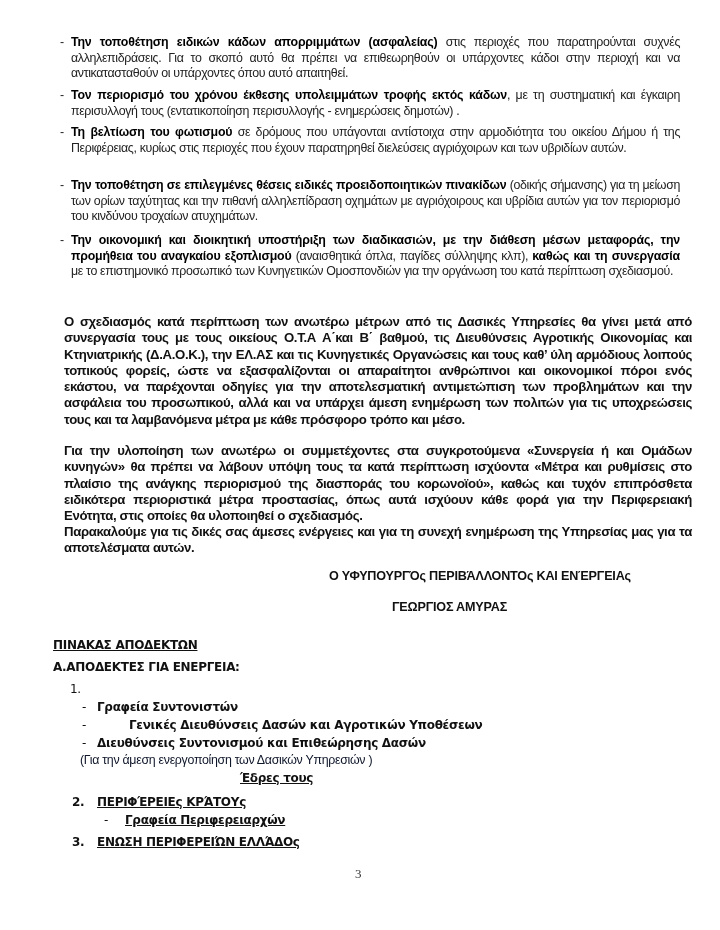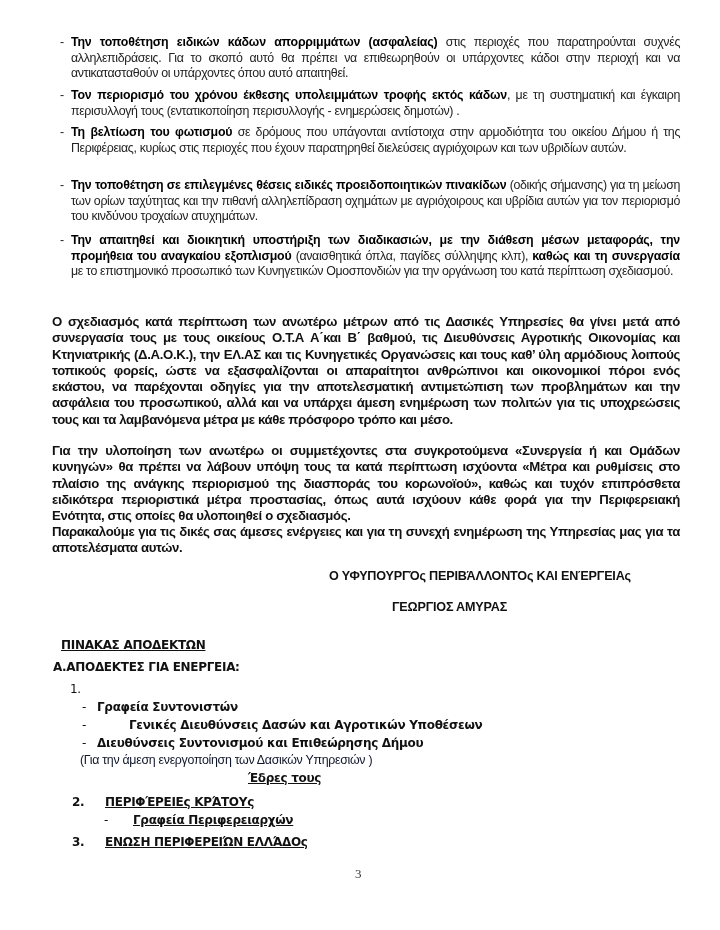--- a/index.html
+++ b/index.html
@@ -4,24 +4,24 @@
 <style>
   html, body { margin:0; padding:0; background:#ffffff; }
   body { width:720px; height:930px; position:relative; overflow:hidden; color:#111; }
   .page { position:absolute; left:0; top:0; width:720px; height:930px; }
   .narrow { font-family:"Liberation Sans", sans-serif; font-size:12.4px; letter-spacing:-0.35px; word-spacing:0px; }
   .cond { font-family:"Liberation Sans", sans-serif; font-size:13.2px; letter-spacing:-0.35px; }
   .bul { position:absolute; left:60px; width:620px; line-height:15.6px; text-align:justify; color:#222; }
   .bul .dash { position:absolute; left:0; top:0; }
   .bul .txt { display:block; padding-left:11px; }
   .bul b { color:#000; font-weight:bold; letter-spacing:-0.2px; }
-  .para { position:absolute; left:52px; width:628px; line-height:16.3px; text-align:justify; font-weight:bold; color:#111; }
+  .para { position:absolute; left:64px; width:628px; line-height:16.3px; text-align:justify; font-weight:bold; color:#111; }
   .sig { position:absolute; font-family:"Liberation Sans", sans-serif; font-size:12.6px; font-weight:bold; letter-spacing:-0.2px; }
   .hd { position:absolute; font-family:"DejaVu Sans", sans-serif; font-size:12px; font-weight:bold; letter-spacing:-0.3px; }
-  .u { text-decoration:underline;margin-left:8px; }
+  .u { text-decoration:underline; }
   .li { position:absolute; font-family:"DejaVu Sans", sans-serif; font-size:12px; font-weight:bold; letter-spacing:-0.3px; }
   .pn { position:absolute; left:355px; top:866px; font-family:"Liberation Serif", serif; font-size:13px; color:#333; }
   .note { position:absolute; font-family:"Liberation Sans", sans-serif; font-size:12.4px; color:#0f172a; letter-spacing:-0.3px; }
 </style>
 </head>
 <body>
 
 <div class="page">
 
   <div class="bul narrow" style="top:35px;">
@@ -35,41 +35,41 @@
   <div class="bul narrow" style="top:125px;">
     <span class="dash">-</span>
     <span class="txt"><b>Τη βελτίωση του φωτισμού</b><span> σε δρόμους που υπάγονται αντίστοιχα στην αρμοδιότητα του οικείου Δήμου ή της Περιφέρειας, κυρίως στις περιοχές που έχουν παρατηρηθεί διελεύσεις αγριόχοιρων και των υβριδίων αυτών.</span></span>
   </div>
   <div class="bul narrow" style="top:178px;">
     <span class="dash">-</span>
     <span class="txt"><b>Την τοποθέτηση σε επιλεγμένες θέσεις ειδικές προειδοποιητικών πινακίδων</b><span> (οδικής σήμανσης) για τη μείωση των ορίων ταχύτητας και την πιθανή  αλληλεπίδραση οχημάτων με αγριόχοιρους και υβρίδια αυτών για τον περιορισμό του κινδύνου τροχαίων ατυχημάτων.</span></span>
   </div>
   <div class="bul narrow" style="top:233px;">
     <span class="dash">-</span>
-    <span class="txt"><b> Την απαιτηθεί και διοικητική υποστήριξη των διαδικασιών, με την διάθεση μέσων μεταφοράς, την προμήθεια του αναγκαίου εξοπλισμού</b><span> (αναισθητικά όπλα, παγίδες σύλληψης κλπ), </span><b>καθώς και τη συνεργασία</b><span> με το επιστημονικό προσωπικό των Κυνηγετικών Ομοσπονδιών για την οργάνωση του κατά περίπτωση σχεδιασμού.</span></span>
+    <span class="txt"><b> Την οικονομική και διοικητική υποστήριξη των διαδικασιών, με την διάθεση μέσων μεταφοράς, την προμήθεια του αναγκαίου εξοπλισμού</b><span> (αναισθητικά όπλα, παγίδες σύλληψης κλπ), </span><b>καθώς και τη συνεργασία</b><span> με το επιστημονικό προσωπικό των Κυνηγετικών Ομοσπονδιών για την οργάνωση του κατά περίπτωση σχεδιασμού.</span></span>
   </div>
 
   <div class="para cond" style="top:314px;">Ο σχεδιασμός κατά περίπτωση των ανωτέρω μέτρων από τις Δασικές Υπηρεσίες θα γίνει μετά από συνεργασία τους με τους οικείους Ο.Τ.Α  Α΄και Β΄ βαθμού, τις Διευθύνσεις Αγροτικής Οικονομίας και Κτηνιατρικής (Δ.Α.Ο.Κ.), την ΕΛ.ΑΣ και τις Κυνηγετικές Οργανώσεις και τους καθ’ ύλη αρμόδιους λοιπούς τοπικούς φορείς, ώστε να εξασφαλίζονται οι απαραίτητοι ανθρώπινοι και οικονομικοί πόροι ενός εκάστου, να παρέχονται οδηγίες για την αποτελεσματική αντιμετώπιση των προβλημάτων και την ασφάλεια του προσωπικού, αλλά και να υπάρχει άμεση ενημέρωση  των πολιτών για τις υποχρεώσεις τους και τα λαμβανόμενα μέτρα  με κάθε πρόσφορο τρόπο και μέσο.</div>
   <div class="para cond" style="top:443px;">Για την υλοποίηση των ανωτέρω οι συμμετέχοντες στα συγκροτούμενα «Συνεργεία ή και Ομάδων κυνηγών» θα πρέπει να λάβουν υπόψη τους τα κατά περίπτωση ισχύοντα «Μέτρα και ρυθμίσεις στο πλαίσιο της ανάγκης περιορισμού της διασποράς του κορωνοϊού», καθώς και τυχόν επιπρόσθετα ειδικότερα περιοριστικά μέτρα προστασίας, όπως αυτά ισχύουν κάθε φορά για την Περιφερειακή Ενότητα, στις οποίες θα υλοποιηθεί ο σχεδιασμός.</div>
   <div class="para cond" style="top:524px;">Παρακαλούμε για τις δικές σας άμεσες ενέργειες και για τη συνεχή ενημέρωση της Υπηρεσίας μας για τα αποτελέσματα αυτών.</div>
 
   <div class="sig" style="left:318px; top:569px;margin-left:11px;">Ο ΥΦΥΠΟΥΡΓΌς ΠΕΡΙΒΆΛΛΟΝΤΟς ΚΑΙ ΕΝΈΡΓΕΙΑς</div>
   <div class="sig" style="left:392px; top:600px;">ΓΕΩΡΓΙΟΣ ΑΜΥΡΑΣ</div>
 
   <div class="hd u" style="left:53px; top:638px;">ΠΙΝΑΚΑΣ ΑΠΟΔΕΚΤΩΝ</div>
   <div class="hd" style="left:53px; top:660px;">Α.ΑΠΟΔΕΚΤΕΣ ΓΙΑ ΕΝΕΡΓΕΙΑ:</div>
 
   <div class="li" style="left:70px; top:682px; font-weight:normal;">1.</div>
 
   <div class="li" style="left:82px; top:700px; font-weight:normal;">-</div>
   <div class="li" style="left:97px; top:700px;">Γραφεία Συντονιστών</div>
   <div class="li" style="left:82px; top:718px; font-weight:normal;">-</div>
   <div class="li" style="left:97px; top:718px;margin-left:32px;">Γενικές Διευθύνσεις Δασών και Αγροτικών Υποθέσεων</div>
   <div class="li" style="left:82px; top:736px; font-weight:normal;">-</div>
-  <div class="li" style="left:97px; top:736px;">Διευθύνσεις Συντονισμού και Επιθεώρησης Δήμου</div>
+  <div class="li" style="left:97px; top:736px;">Διευθύνσεις Συντονισμού και Επιθεώρησης Δασών</div>
 
   <div class="note" style="left:80px; top:753px;">(Για την άμεση ενεργοποίηση των Δασικών Υπηρεσιών )</div>
   <div class="hd u" style="left:240px; top:771px;">Έδρες τους</div>
 
   <div class="li" style="left:72px; top:795px;">2.</div>
   <div class="li u" style="left:97px; top:795px;">ΠΕΡΙΦΈΡΕΙΕς ΚΡΆΤΟΥς</div>
   <div class="li" style="left:104px; top:813px; font-weight:normal;">-</div>
   <div class="li u" style="left:125px; top:813px;">Γραφεία Περιφερειαρχών</div>
 
   <div class="li" style="left:72px; top:835px;">3.</div>

